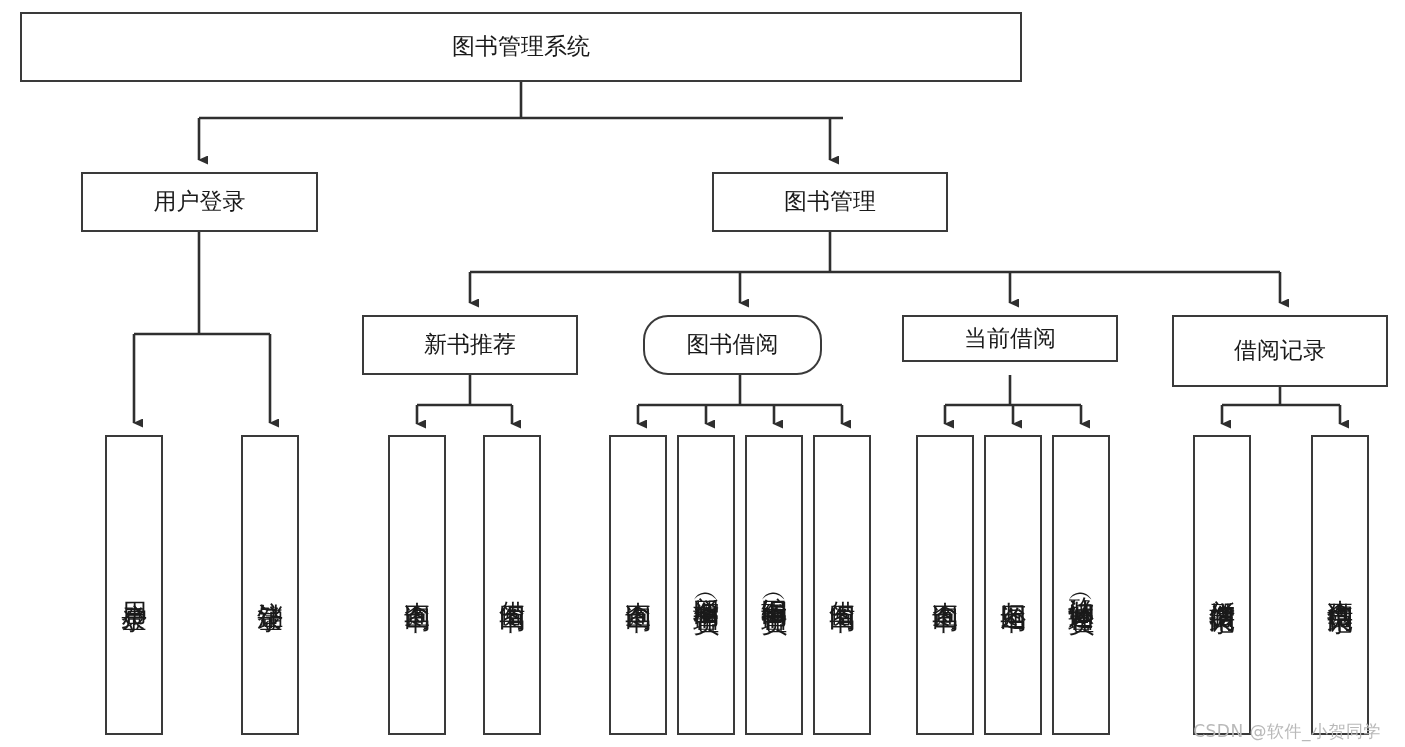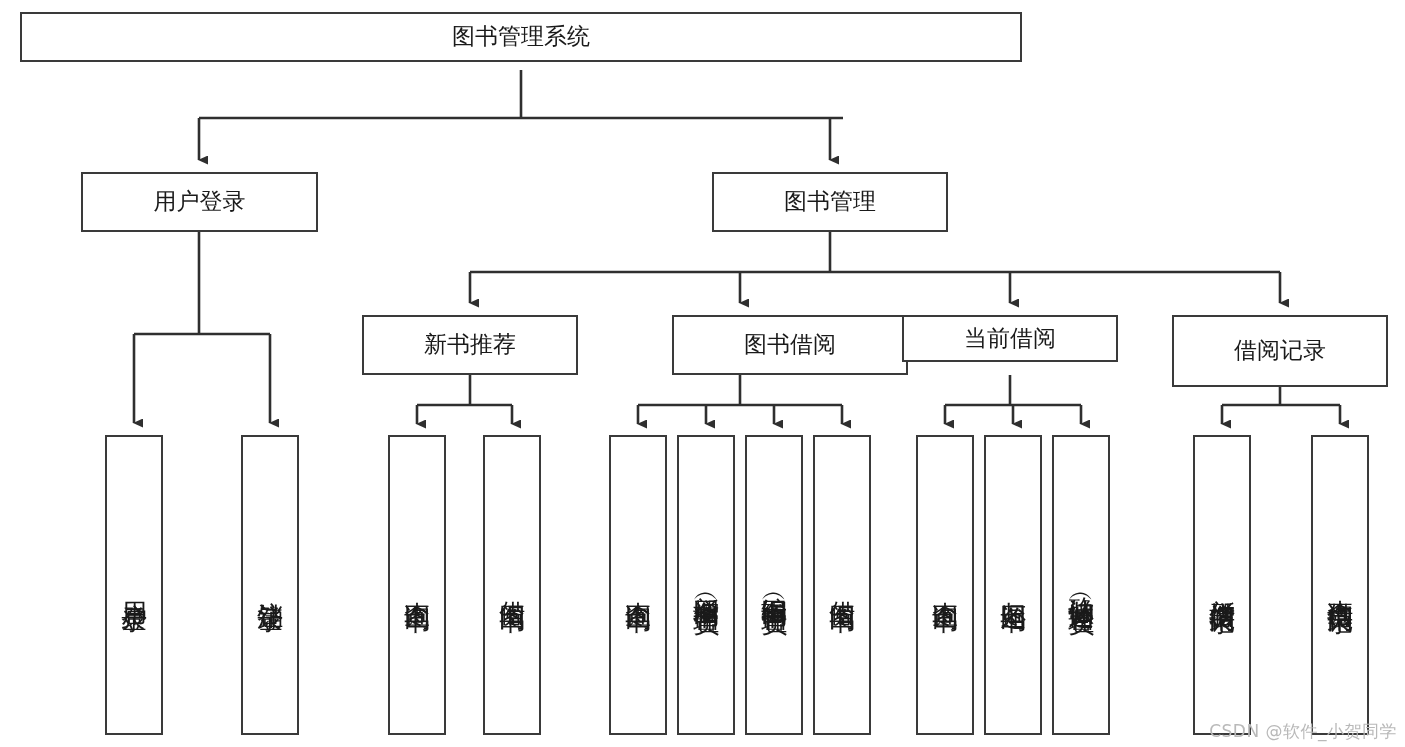--- a/index.html
+++ b/index.html
@@ -51,21 +51,21 @@
   }
   .node.vert .node-label {
     writing-mode: vertical-rl;
     text-orientation: upright;
     font-size: 26px;
     letter-spacing: 2px;
     line-height: 1.05;
   }
   #watermark {
     position: absolute;
-    right: 8px;
+    right: 24px;
     bottom: 4px;
     font-size: 17px;
     color: #b9b9b9;
     letter-spacing: 0.5px;
     white-space: nowrap;
     pointer-events: none;
   }
 </style>
 </head>
 <body>
@@ -115,35 +115,35 @@
       <path d="M1013,405 L1013,424" marker-end="url(#arrowhead)"></path>
       <path d="M1081,405 L1081,424" marker-end="url(#arrowhead)"></path>
 
       <path d="M1280,375 L1280,405"></path>
       <path d="M1222,405 L1340,405"></path>
       <path d="M1222,405 L1222,424" marker-end="url(#arrowhead)"></path>
       <path d="M1340,405 L1340,424" marker-end="url(#arrowhead)"></path>
     </g>
   </svg>
 
-  <div class="node horiz" style="left:20px; top:12px; width:1002px; height:50px;">
+  <div class="node horiz" style="left:20px; top:12px; width:1002px; height:70px;">
     <span class="node-label">图书管理系统</span>
   </div>
 
   <div class="node horiz" style="left:81px; top:172px; width:237px; height:60px;">
     <span class="node-label">用户登录</span>
   </div>
   <div class="node horiz" style="left:362px; top:315px; width:216px; height:60px;">
     <span class="node-label">新书推荐</span>
   </div>
 
   <div class="node horiz" style="left:712px; top:172px; width:236px; height:60px;">
     <span class="node-label">图书管理</span>
   </div>
-  <div class="node horiz" style="left:672px; top:315px; width:236px; height:60px;">
+  <div class="node horiz" style="left:643px; top:315px; width:179px; height:60px;border-radius:25px;">
     <span class="node-label">图书借阅</span>
   </div>
   <div class="node horiz" style="left:902px; top:315px; width:216px; height:47px;">
     <span class="node-label">当前借阅</span>
   </div>
   <div class="node horiz" style="left:1172px; top:315px; width:216px; height:72px;">
     <span class="node-label">借阅记录</span>
   </div>
 
   <div class="node vert" style="left:105px; top:435px; width:58px; height:300px;">

